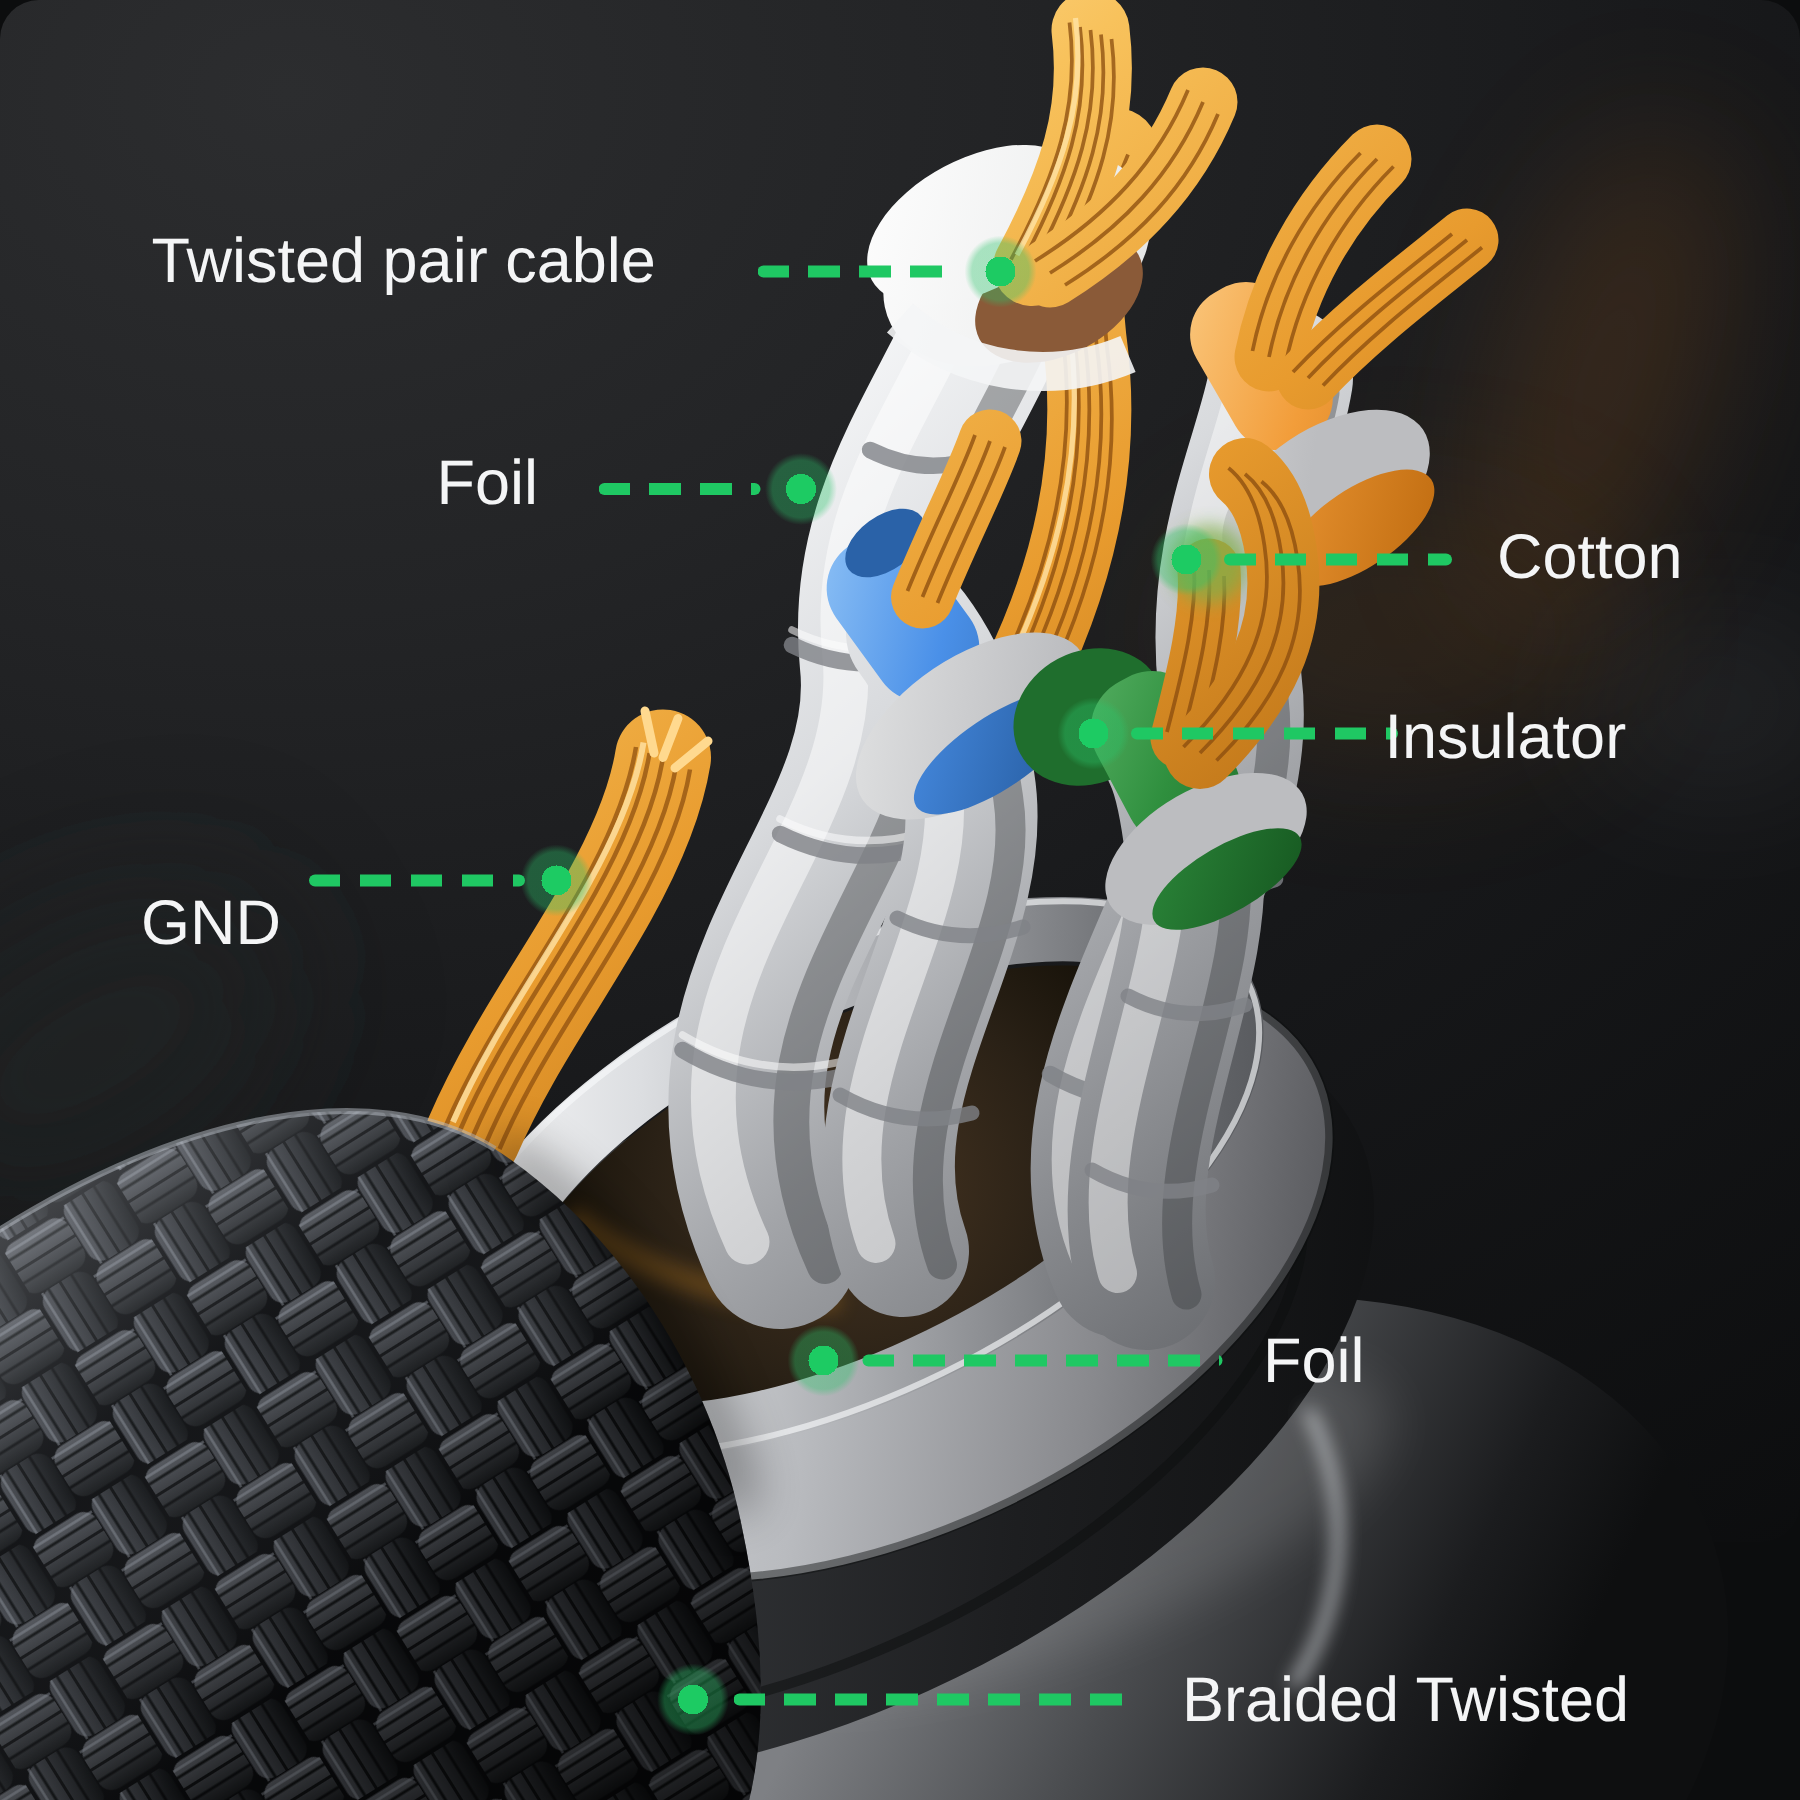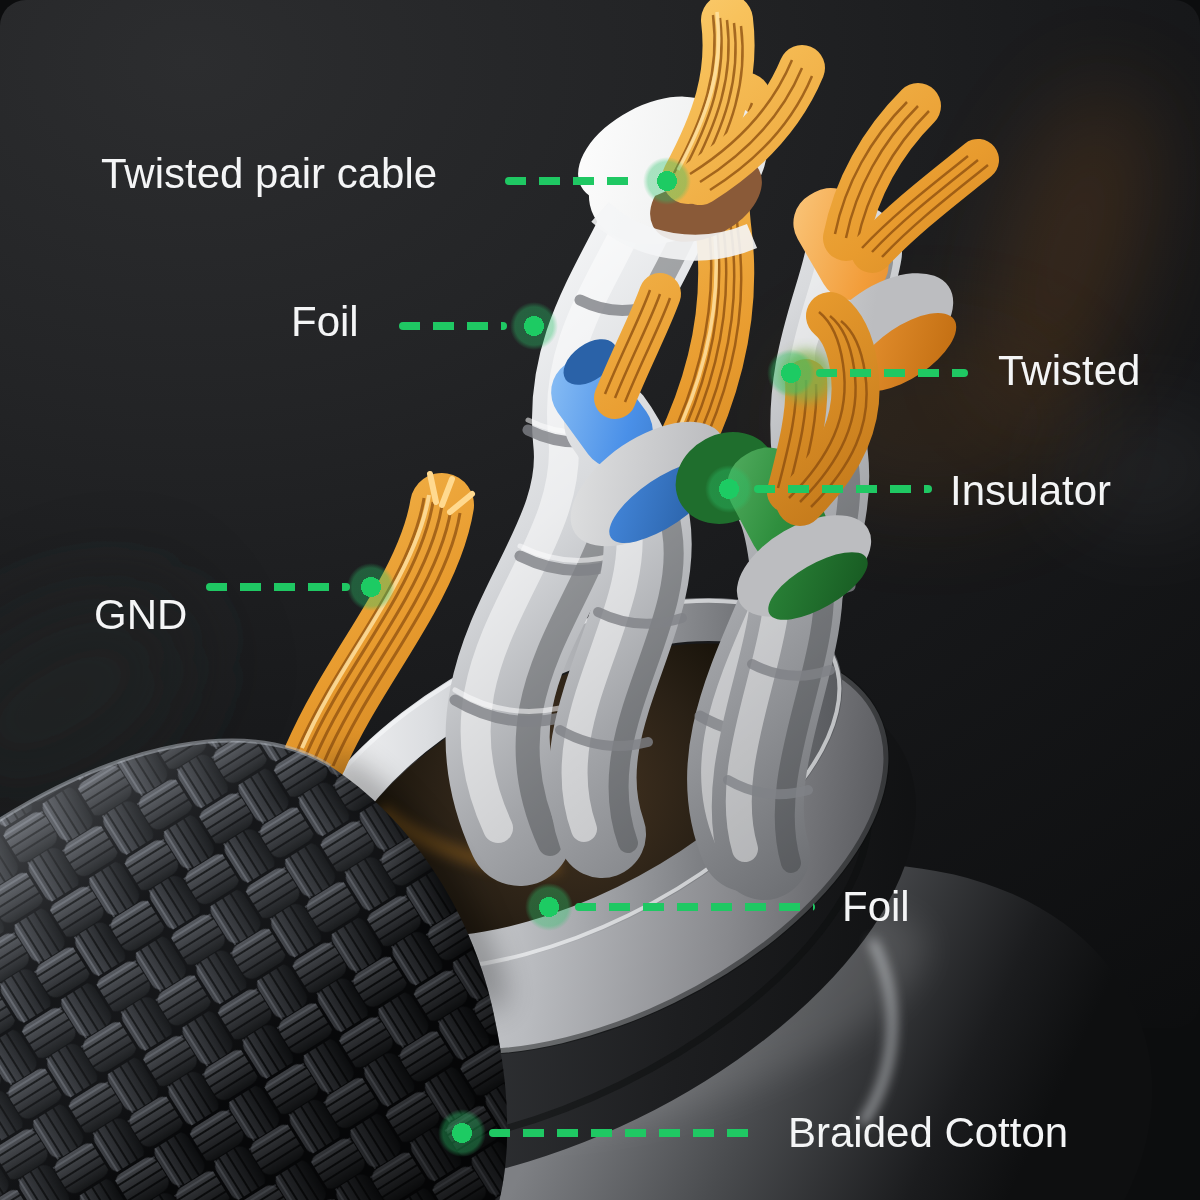--- a/index.html
+++ b/index.html
@@ -365,40 +365,40 @@
 
   <div>
     <span class="label-text" style="left:291px;top:300px">Foil</span>
     <div class="leader" style="left:399px;top:322px;width:108px"></div>
     <span class="dot" style="left:510px;top:302px"></span>
   </div>
 
   <div>
     <span class="dot" style="left:767px;top:349px"></span>
     <div class="leader" style="left:816px;top:369px;width:152px"></div>
-    <span class="label-text" style="left:998px;top:349px">Twisted</span>
+    <span class="label-text" style="left:998px;top:349px">Cotton</span>
   </div>
 
   <div>
     <span class="dot" style="left:705px;top:465px"></span>
     <div class="leader" style="left:754px;top:485px;width:178px"></div>
-    <span class="label-text" style="left:950px;top:469px">Insulator</span>
+    <span class="label-text" style="left:923px;top:469px">Insulator</span>
   </div>
 
   <div>
     <span class="label-text" style="left:94px;top:593px">GND</span>
     <div class="leader" style="left:206px;top:583px;width:144px"></div>
     <span class="dot" style="left:347px;top:563px"></span>
   </div>
 
   <div>
     <span class="dot" style="left:525px;top:883px"></span>
     <div class="leader" style="left:575px;top:903px;width:240px"></div>
     <span class="label-text" style="left:842px;top:885px">Foil</span>
   </div>
 
   <div>
     <span class="dot" style="left:438px;top:1109px"></span>
     <div class="leader" style="left:489px;top:1129px;width:270px"></div>
-    <span class="label-text" style="left:788px;top:1111px">Braided Cotton</span>
+    <span class="label-text" style="left:788px;top:1111px">Braided Twisted</span>
   </div>
 
 </div>
 
 </body></html>

